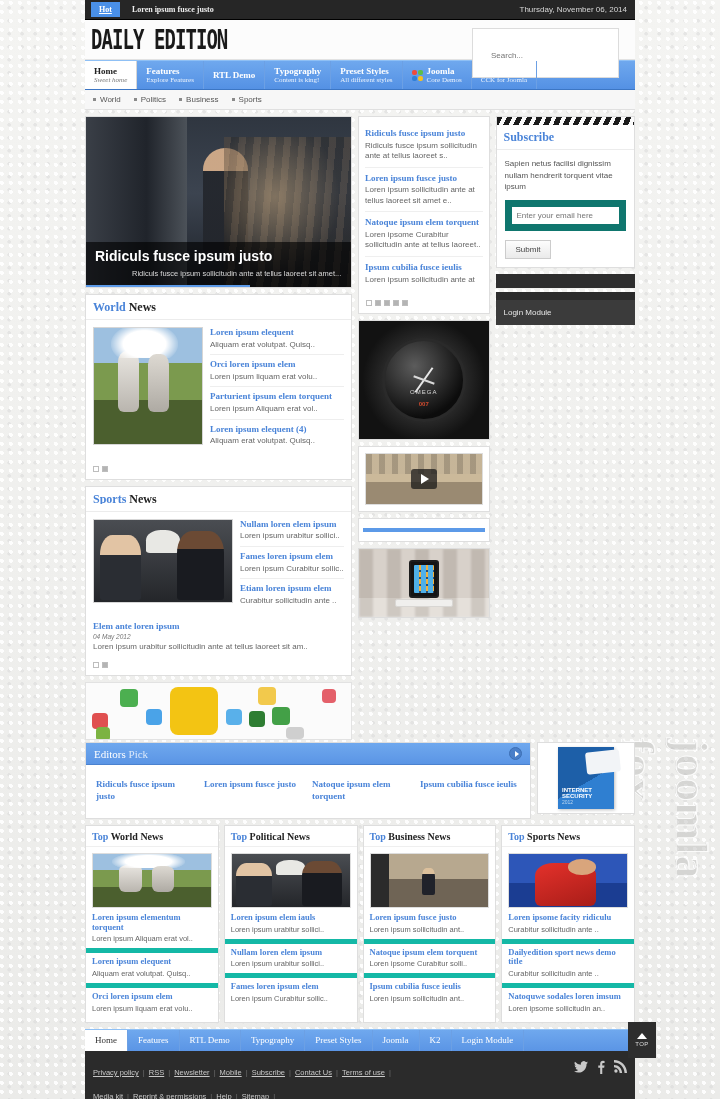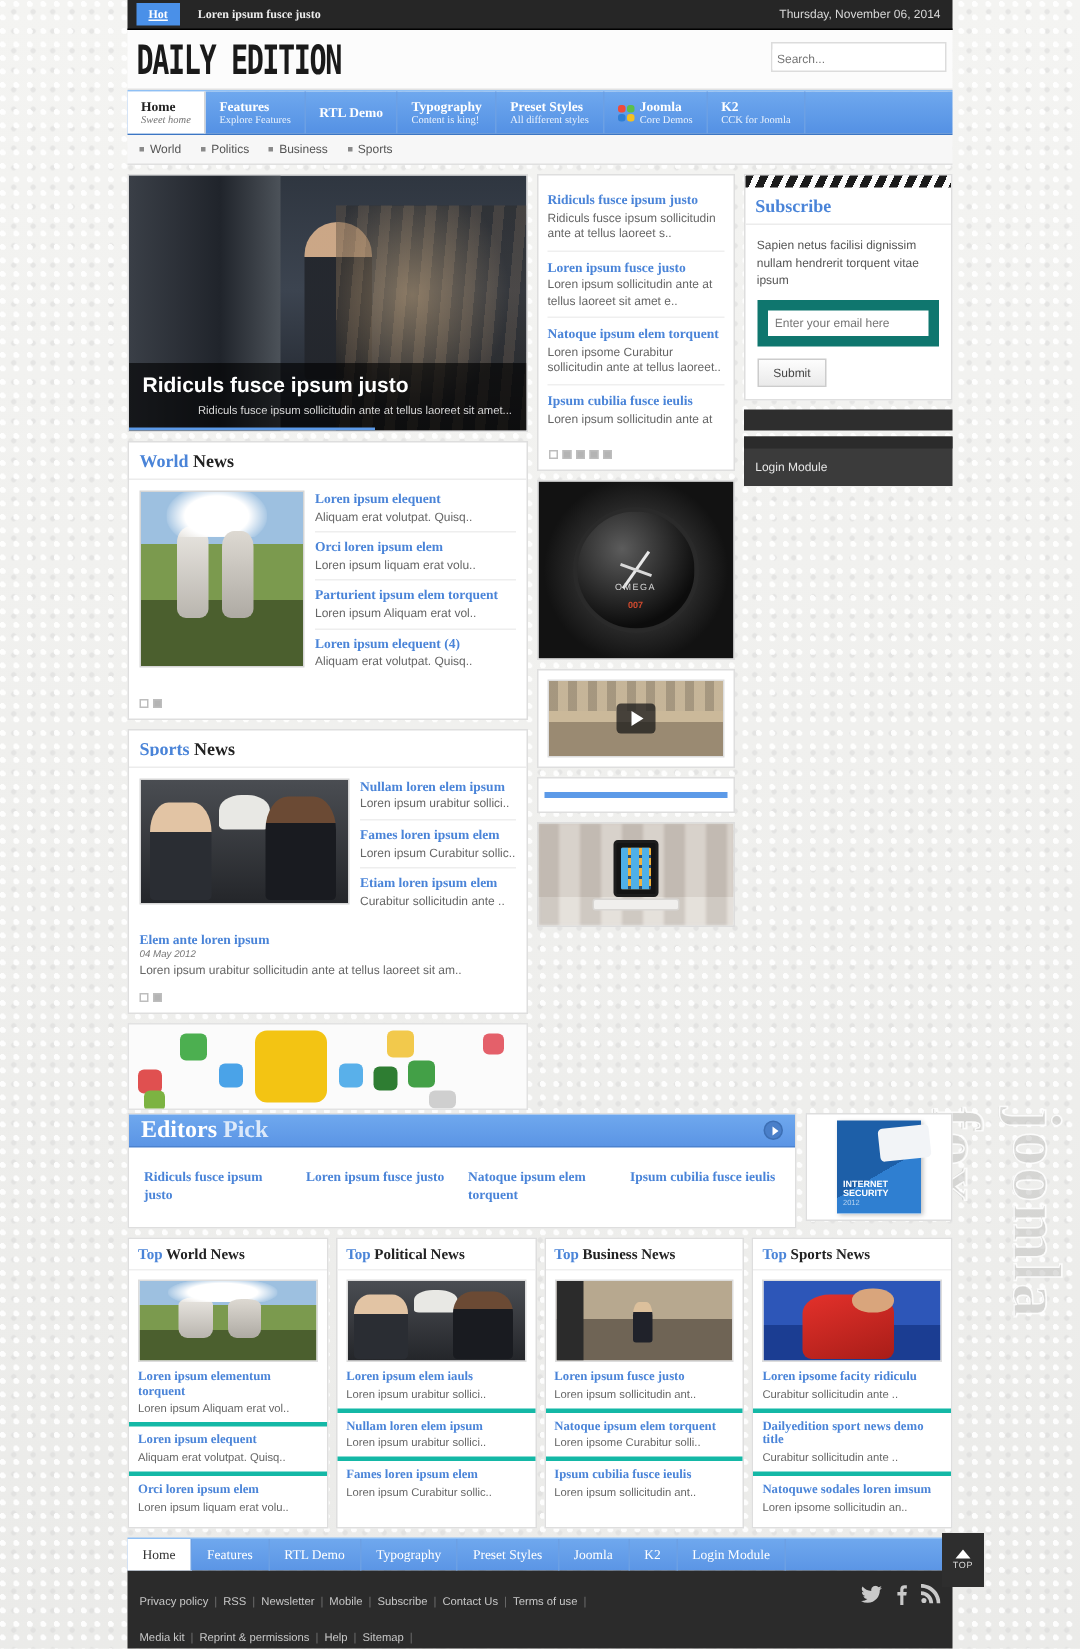--- a/index.html
+++ b/index.html
@@ -60,23 +60,23 @@
     background: #fcfcfc; height: 40px; position: relative;
     display: flex; align-items: center; padding: 0 6px;
     border-bottom: 1px solid #e2e2e2;
   }
   .logo {
     font-size: 20px; font-weight: bold; letter-spacing: -1px;
     color: #1a1a1a; font-family: "DejaVu Sans Mono", monospace;
     transform: scaleY(1.35) scaleX(.95); transform-origin: left center;
   }
   .search-wrap {
-    position: absolute; right: 4px; top: 8px;
+    position: absolute; right: 16px; top: 8px;
     border: 1px solid #dcdcdc; background: #fff;
-    padding: 0;
+    padding: 15px;
   }
   .search-input {
     border: none; outline: none; width: 115px;
     font-size: 8px; color: #9a9a9a; padding: 2px 3px;
     font-family: "Liberation Sans", sans-serif;
   }
 
   
   .mainnav {
     display: flex; height: 30px;
@@ -370,21 +370,21 @@
   }
   .app-tile { position: absolute; border-radius: 4px; }
 
   
   .ep-head {
     background: linear-gradient(#6fa8ee,#5b95e5); height: 22px;
     display: flex; align-items: center; padding: 0 8px;
     border-bottom: 1px solid #4b82cf;
   }
   .ep-title {
-    font-family: "Liberation Serif", serif; font-size: 16px; font-weight: bold; color: #fff;
+    font-family: "Liberation Serif", serif; font-size: 11px; font-weight: normal; color: #fff;
   }
   .ep-title .accent2 { color: #dce9fa; }
   .ep-arrow {
     margin-left: auto; width: 13px; height: 13px; border-radius: 50%;
     background: #4a7fc9; border: 1px solid #3d6fb4;
     display: flex; align-items: center; justify-content: center; cursor: pointer;
   }
   .ep-arrow::after {
     content: ""; border-left: 4px solid #fff;
     border-top: 3px solid transparent; border-bottom: 3px solid transparent;
@@ -418,21 +418,21 @@
 
   
   .bottom-cols { display: flex; gap: 5px; margin-top: 6px; }
   .bcol { flex: 1; background: #fff; border: 1px solid #dedede; min-width: 0; }
   .bcol-title {
     font-family: "Liberation Serif", serif; font-size: 10px; font-weight: bold;
     padding: 5px 6px 4px 6px; border-bottom: 1px solid #efefef; color: #222;
   }
   .bcol-title .accent { color: #4a84d8; }
   .bcol-img { height: 55px; margin: 6px 6px 5px 6px; border: 1px solid #ddd; }
-  .bcol-item { padding: 0 6px 5px 6px; margin-bottom: 4px; border-bottom: 3px solid #14b8a6; }
+  .bcol-item { padding: 0 6px 5px 6px; margin-bottom: 4px; border-bottom: 5px solid #14b8a6; }
   .bcol-item:last-child { border-bottom: none; }
   .bc-title {
     font-family: "Liberation Serif", serif; font-size: 8.5px; font-weight: bold;
     color: #4a84d8; line-height: 1.15; cursor: pointer;
   }
   .bc-desc {
     font-size: 7.5px; color: #666; margin-top: 2px;
     white-space: nowrap; overflow: hidden; text-overflow: ellipsis;
   }
 
@@ -448,21 +448,21 @@
     border-right: 1px solid #6ca0e4; cursor: pointer;
   }
   .fn-item.active { background: #fff; color: #333; }
 
   
   .footer {
     background: #2b2b2b; padding: 7px 8px; display: flex; align-items: flex-start;
   }
   .flinks { flex: 1; line-height: 1.5; }
   .flink {
-    font-size: 7.5px; color: #c8c8c8; cursor: pointer;
+    font-size: 7.5px; color: #c8c8c8; cursor: pointer; text-decoration: underline;
   }
   .fsep { font-size: 7.5px; color: #6d6d6d; margin: 0 4px; }
   .fsocial { display: flex; gap: 9px; align-items: center; padding-top: 2px; }
   .fsocial svg { fill: #c9c9c9; }
 
   
   .top-btn {
     position: absolute; left: 628px; top: 1022px;
     width: 28px; height: 36px; background: #2e2e2e;
     display: flex; flex-direction: column; align-items: center;

